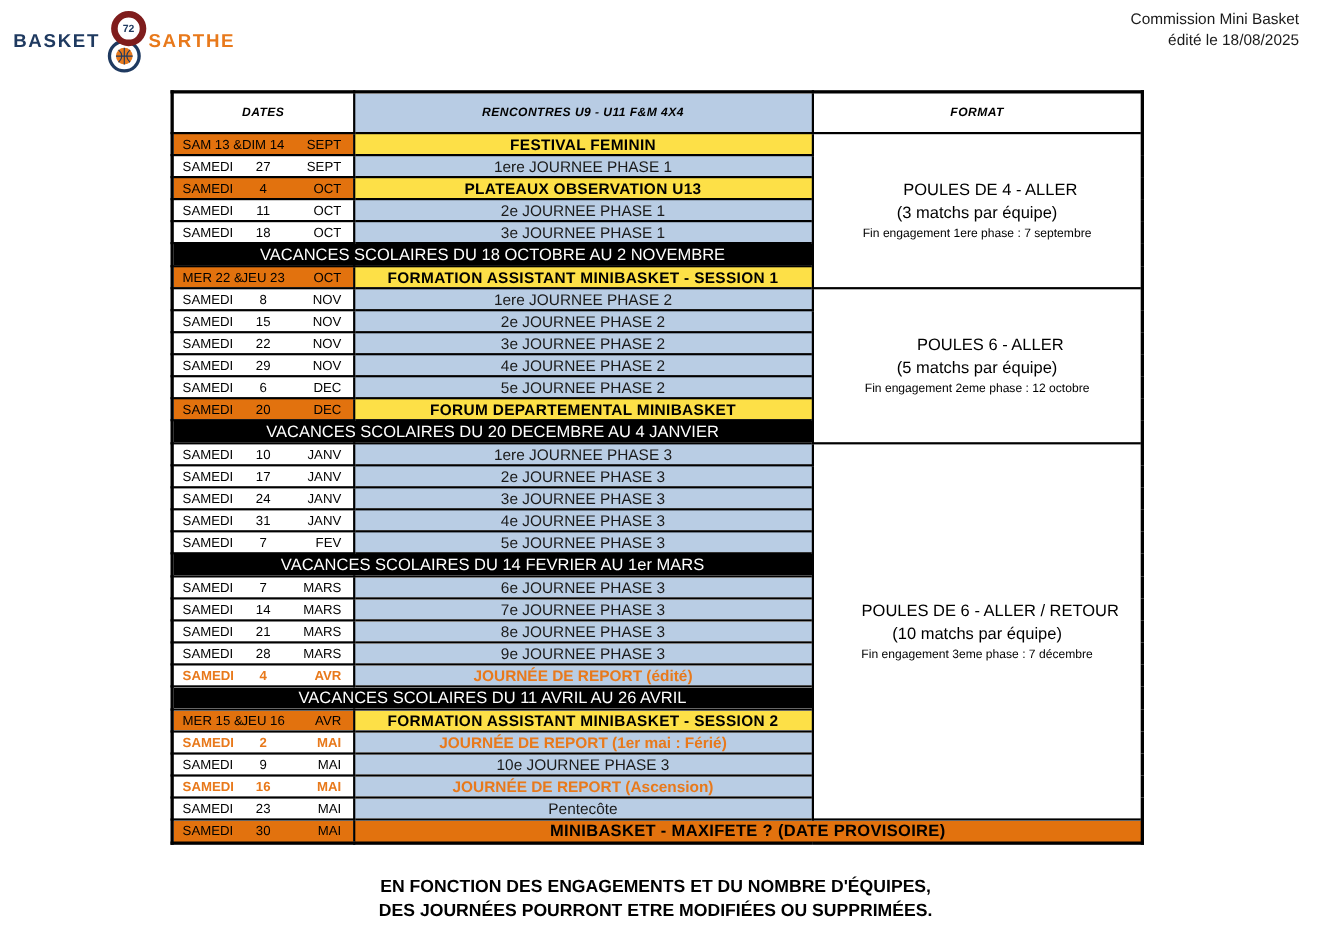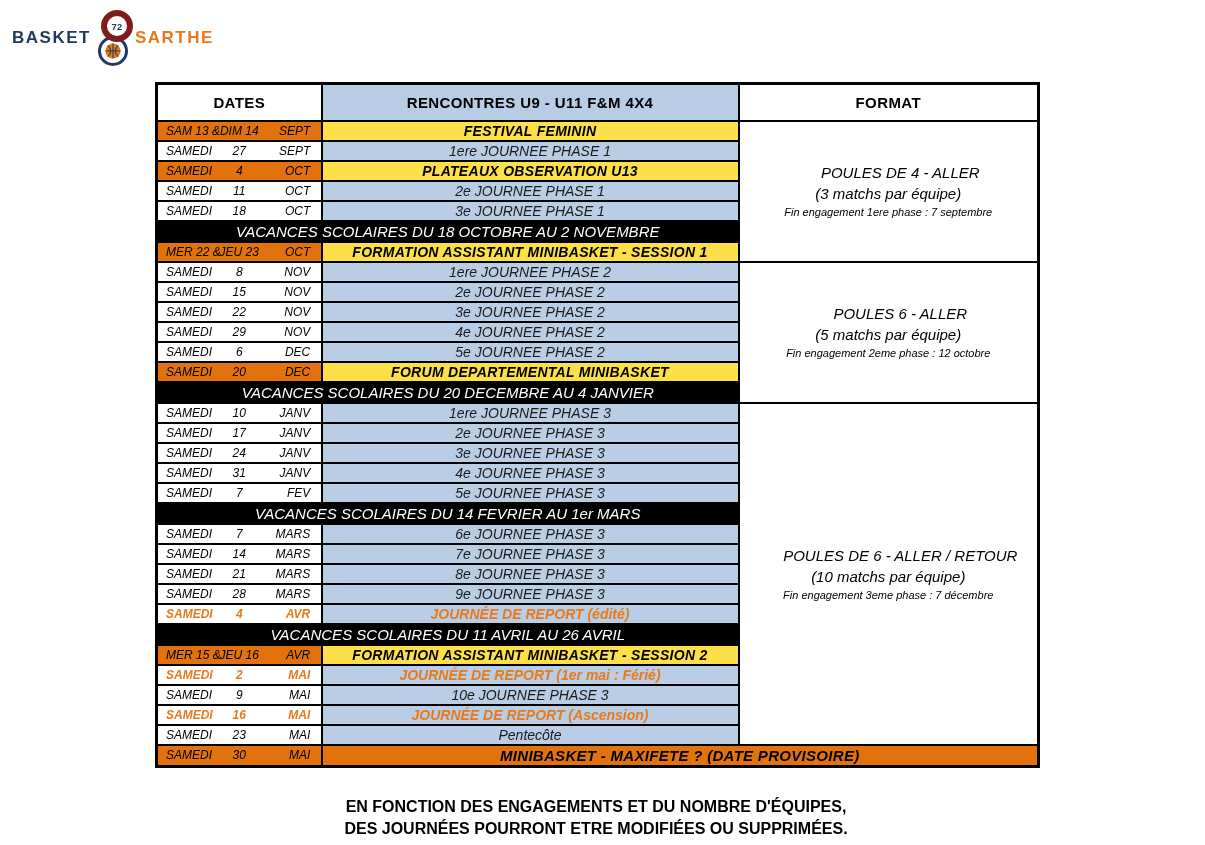--- a/index.html
+++ b/index.html
@@ -18,23 +18,23 @@
            border-radius:50%;background:#fff;display:flex;align-items:center;justify-content:center;}
   .title{position:absolute;top:10px;left:0;width:100%;text-align:center;font-weight:bold;
          font-size:19px;line-height:31px;letter-spacing:.4px;}
   .commission{position:absolute;top:8px;right:24px;text-align:right;font-size:14px;line-height:19px;color:#1a1a1a;}
 
   
   table.cal{position:absolute;left:155px;top:82px;border-collapse:collapse;table-layout:fixed;
             border:3px solid #000;}
   .cal th,.cal td{border:2px solid #000;overflow:hidden;white-space:nowrap;}
   .cal thead tr{height:37px;}
-  .cal thead th{font-size:15px;font-weight:bold;background:#fff;letter-spacing:.4px;}
+  .cal thead th{font-size:11px;font-weight:bold;background:#fff;letter-spacing:.4px;font-style:italic;}
   .cal thead th.h-renc{background:#B8CCE4;}
-  .cal tbody tr{height:14px;font-style:italic;}
+  .cal tbody tr{height:14px;}
 
   td.date{background:#fff;font-size:12px;padding:0;vertical-align:middle;}
   td.date .d{display:inline-block;width:37%;text-align:left;padding-left:8px;box-sizing:border-box;}
   td.date .n{display:inline-block;width:26%;text-align:center;}
   td.date .m{display:inline-block;width:35%;text-align:right;padding-right:7px;box-sizing:border-box;}
   td.date.orange,td.date.finale{background:#E2720E;}
   td.date.report{color:#E8791B;font-weight:bold;}
 
   td.event{text-align:center;font-size:14px;background:#B9CDE4;color:#1a1a1a;vertical-align:middle;}
   td.event.orange{background:#fde047;color:#000;font-weight:bold;letter-spacing:.3px;}
@@ -65,20 +65,24 @@
         <svg width="16" height="16" viewBox="0 0 20 20">
           <circle cx="10" cy="10" r="9.5" fill="#E8791B"></circle>
           <path d="M0.5 10 H19.5 M10 0.5 V19.5 M3.5 3 Q11 10 3.5 17 M16.5 3 Q9 10 16.5 17" stroke="#1F3A60" stroke-width="1.3" fill="none"></path>
         </svg>
       </span>
     </span>
     <span class="logo-sarthe">SARTHE</span>
   </div>
 
 
+  <div class="commission">
+    <div>Commission Mini Basket</div>
+    <div>édité le 18/08/2025</div>
+  </div>
 
   <table class="cal">
     <colgroup>
         <col style="width:165px">
         <col style="width:417px">
         <col style="width:300px">
       </colgroup>
     <thead>
       <tr>
         <th>DATES</th>

